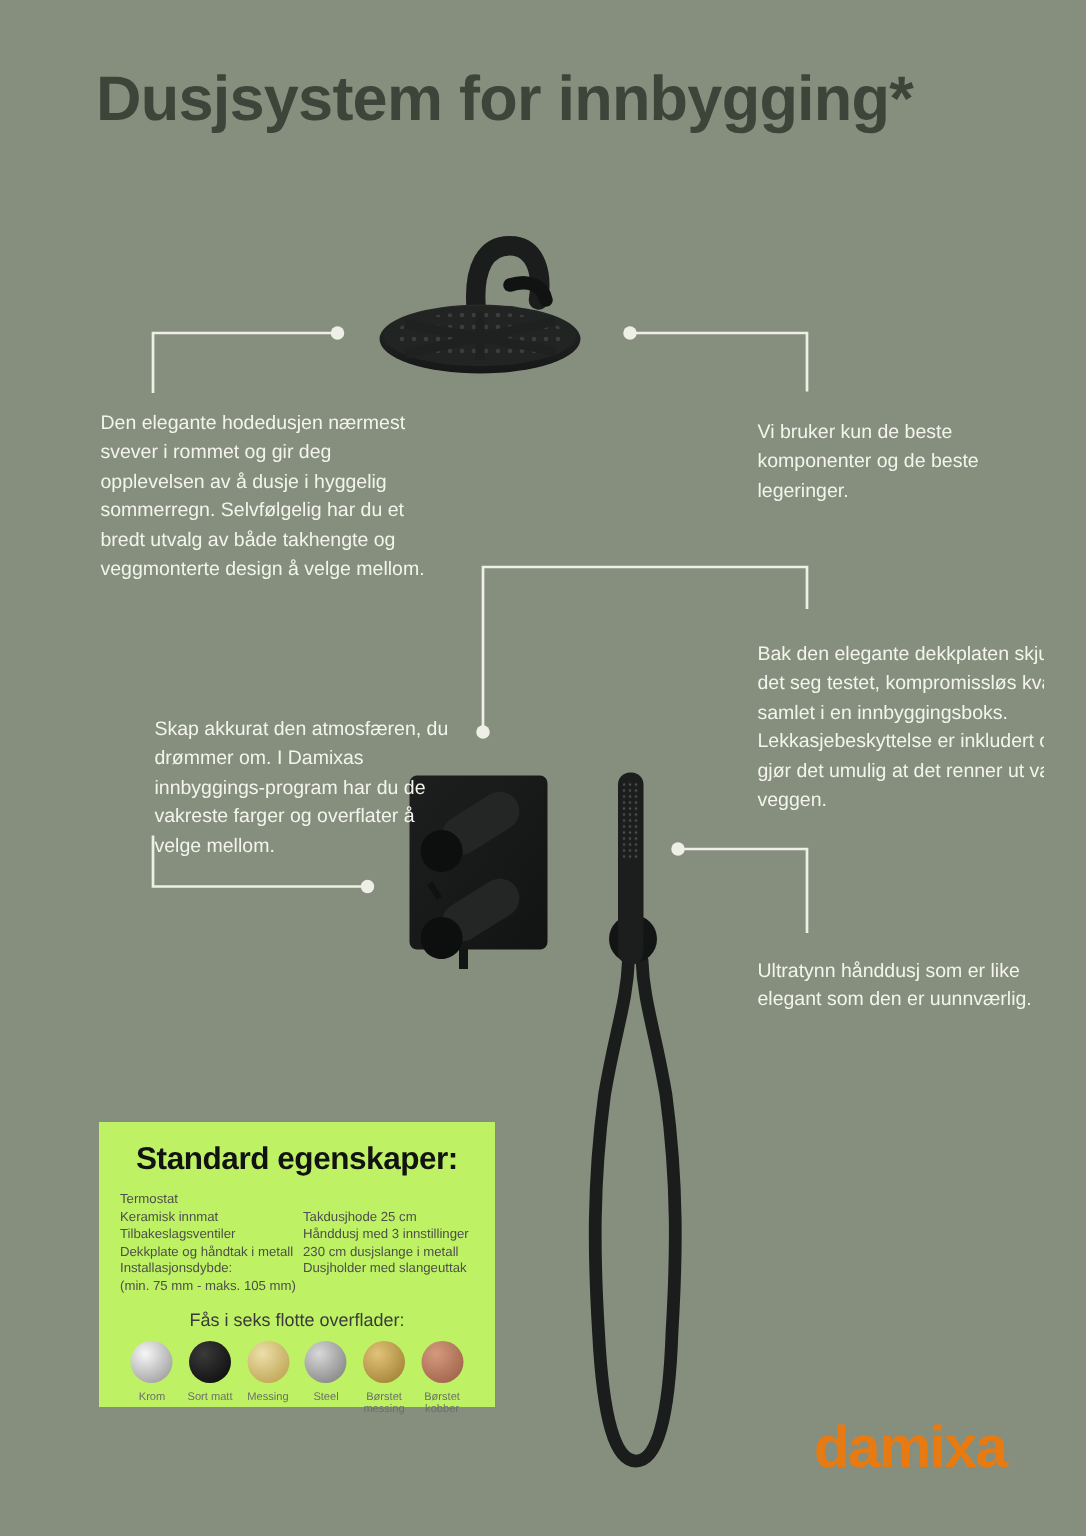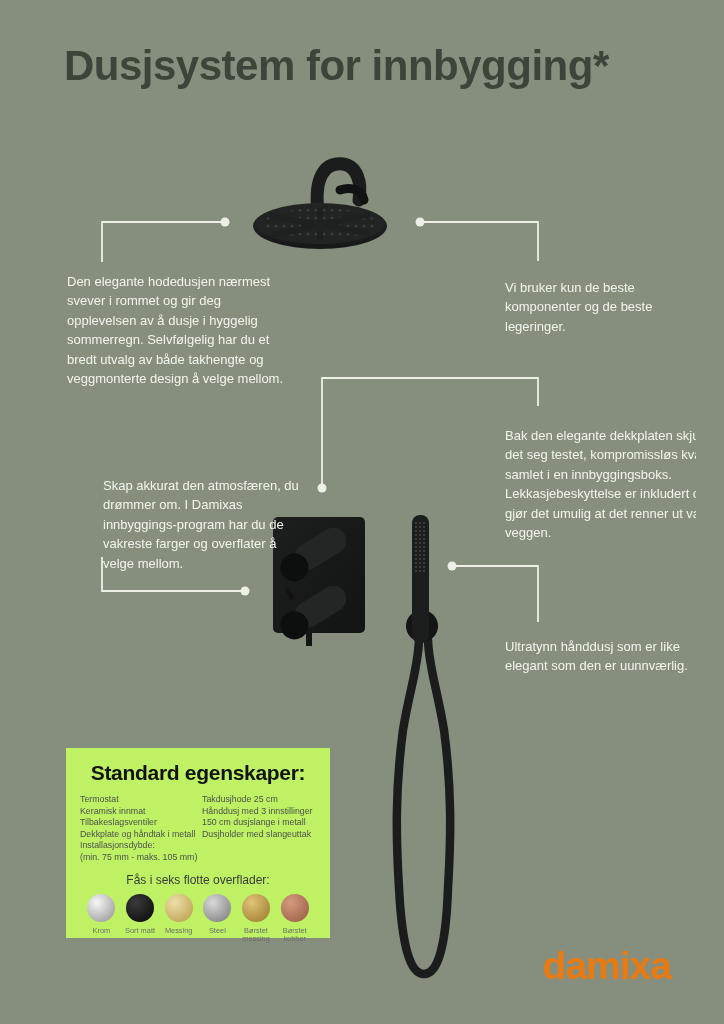--- a/index.html
+++ b/index.html
@@ -14,21 +14,21 @@
   .c-comp-right{left:505px;top:278px;width:165px;}
   .c-valve-right{left:505px;top:426px;width:222px;}
   .c-atmos-left{left:67px;top:476px;width:205px;margin-left:36px;}
   .c-hand-right{left:505px;top:637px;width:210px;}
   .lines-svg{position:absolute;left:0;top:0;z-index:2;pointer-events:none;}
   .product{position:absolute;z-index:1;}
   .features-box{position:absolute;left:66px;top:748px;width:264px;height:190px;
                 background:#bef264;z-index:3;box-sizing:border-box;padding:13px 14px 0 14px;}
   .features-heading{font-size:21px;font-weight:bold;color:#121212;text-align:center;
                     letter-spacing:-0.3px;margin-bottom:9px;}
-  .feat-cols{display:flex;}
+  .feat-cols{display:flex;align-items:center;}
   .feat-col-left{width:122px;}
   .feat-col-right{flex:1;}
   .feat-line{font-size:8.8px;line-height:11.6px;color:#4d4f4c;}
   .finishes-heading{margin-top:9px;text-align:center;font-size:12px;color:#3a3a3a;}
   .finish-row{display:flex;justify-content:space-between;margin-top:7px;padding:0 2px;}
   .finish{width:40px;text-align:center;}
   .swatch{width:28px;height:28px;border-radius:50%;margin:0 auto;}
   .finish-label{margin-top:5px;font-size:7.4px;line-height:8.6px;color:#6c6e6b;}
   .footnote{position:absolute;left:64px;top:966px;font-size:11px;color:#525b4f;z-index:3;}
   .brand{position:absolute;right:25px;top:944px;font-size:39px;font-weight:bold;
@@ -130,21 +130,21 @@
           <div class="feat-line">Termostat</div>
           <div class="feat-line">Keramisk innmat</div>
           <div class="feat-line">Tilbakeslagsventiler</div>
           <div class="feat-line">Dekkplate og håndtak i metall</div>
           <div class="feat-line">Installasjonsdybde:</div>
           <div class="feat-line">(min. 75 mm - maks. 105 mm)</div>
         </div>
       <div class="feat-col-right">
           <div class="feat-line">Takdusjhode 25 cm</div>
           <div class="feat-line">Hånddusj med 3 innstillinger</div>
-          <div class="feat-line">150 cm dusjslange i metall</div>
+          <div class="feat-line">230 cm dusjslange i metall</div>
           <div class="feat-line">Dusjholder med slangeuttak</div>
         </div>
     </div>
     <div class="finishes-heading">Fås i seks flotte overflader:</div>
     <div class="finish-row">
         <div class="finish">
           <div class="swatch" style="background: radial-gradient(circle at 35% 30%, rgb(246, 246, 246), rgb(169, 169, 169) 75%);"></div>
           <div class="finish-label">Krom</div>
         </div>
         <div class="finish">

